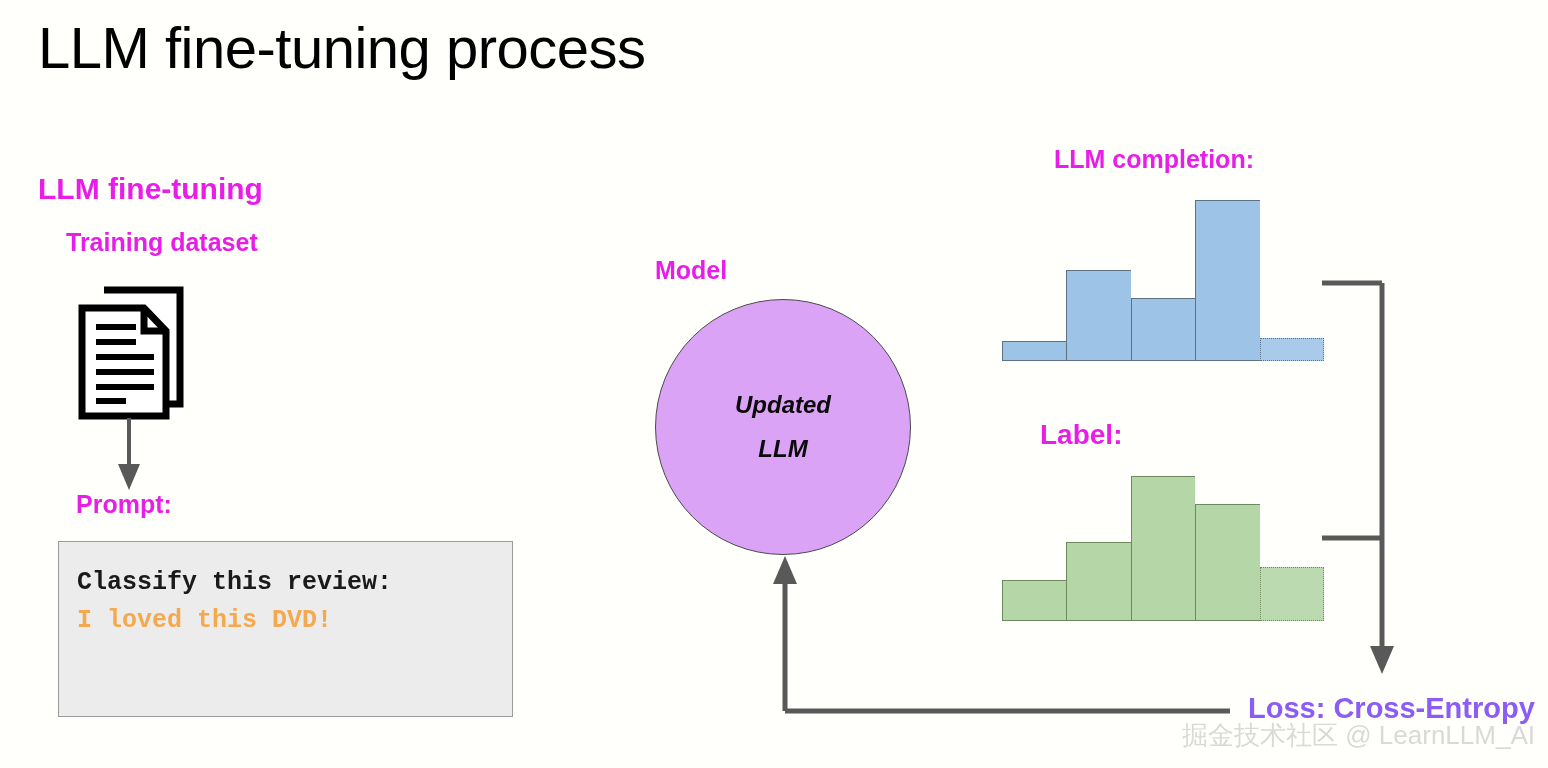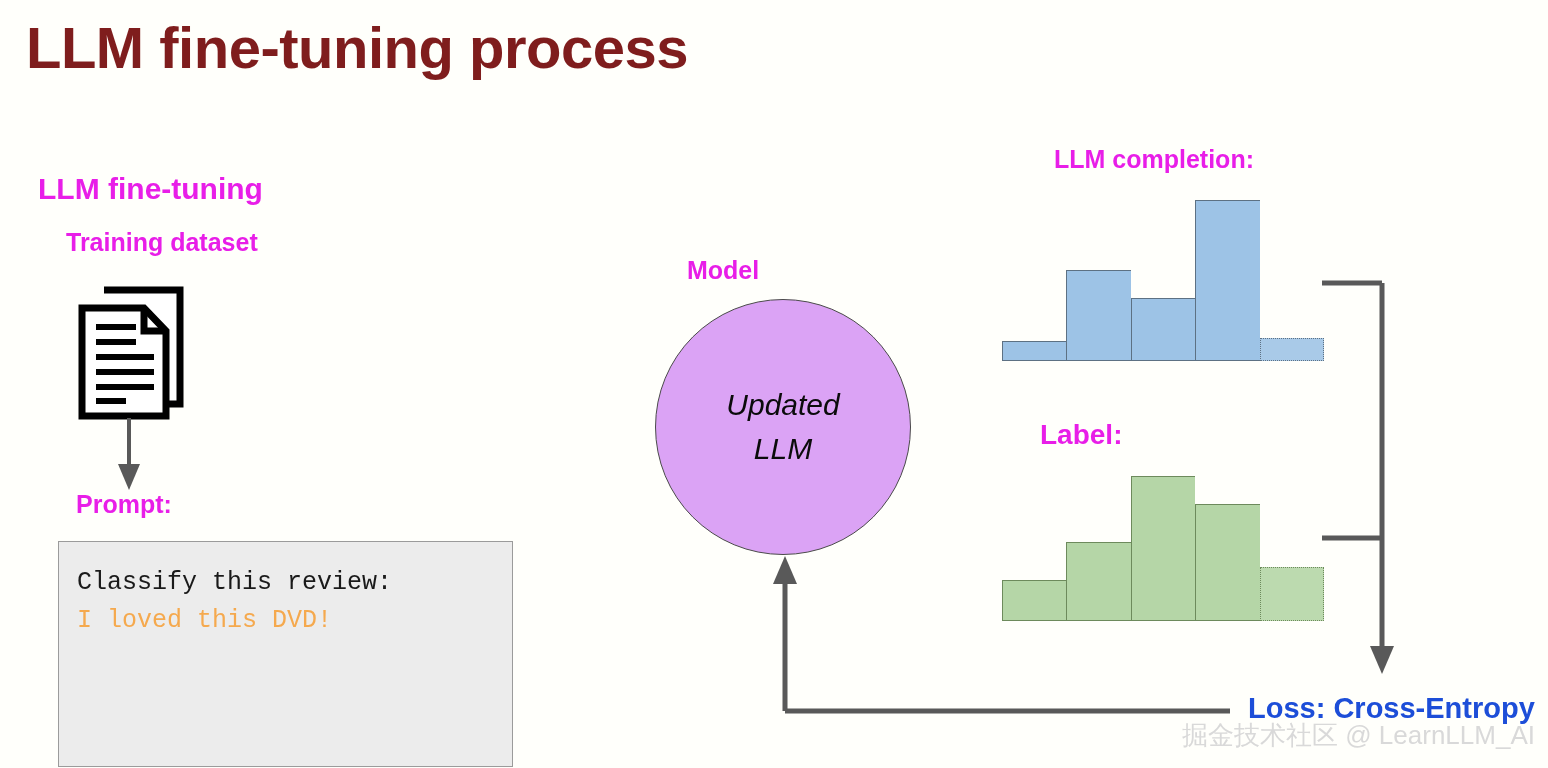--- a/index.html
+++ b/index.html
@@ -13,38 +13,38 @@
     height: 768px;
     background: #fffffb;
     overflow: hidden;
     font-family: "Liberation Sans", sans-serif;
     -webkit-font-smoothing: antialiased;
   }
 
   
   .slide-title {
     position: absolute;
-    left: 26px;
+    left: 38px;
     top: 14px;
     font-size: 58px;
-    font-weight: 700;
-    color: #7f1d1d;
+    font-weight: 400;
+    color: #000000;
     letter-spacing: -0.5px;
     white-space: nowrap;
   }
   .section-label {
     position: absolute;
     color: #e81ee8;
     font-weight: bold;
     white-space: nowrap;
   }
   #lbl-finetuning { left: 38px; top: 128px; font-size: 30px; margin-top: 44px; }
   #lbl-training   { left: 66px; top: 228px; font-size: 25px; text-align: right; }
   #lbl-prompt     { left: 76px; top: 490px; font-size: 25px; }
-  #lbl-model      { left: 655px; top: 256px; font-size: 25px; margin-left: 32px; }
+  #lbl-model      { left: 655px; top: 256px; font-size: 25px; }
   #lbl-completion { left: 1018px; top: 145px; font-size: 25px; margin-left: 36px; }
   #lbl-label      { left: 1040px; top: 419px; font-size: 28px; }
 
   
   #docs-icon {
     position: absolute;
     left: 78px;
     top: 286px;
     width: 106px;
     height: 134px;
@@ -52,29 +52,29 @@
 
   
   .connector { position: absolute; }
 
   
   #prompt-box {
     position: absolute;
     left: 58px;
     top: 541px;
     width: 455px;
-    height: 226px;
+    height: 176px;
     background: #ececec;
     border: 1px solid #9b9b9b;
     box-sizing: border-box;
     padding: 22px 0 12px 18px;
     font-family: "Liberation Mono", "DejaVu Sans Mono", monospace;
     font-size: 25px;
     line-height: 38px;
-    font-weight: normal;
+    font-weight: bold;
     color: #1a1a1a;
   }
   .prompt-line { white-space: pre; }
   .prompt-line.highlight { color: #f5a94e; }
   .prompt-line.blank { visibility: hidden; }
 
   
   #model-circle {
     position: absolute;
     left: 655px;
@@ -82,22 +82,22 @@
     width: 256px;
     height: 256px;
     border-radius: 50%;
     background: #dba3f5;
     border: 1px solid #4a4a4a;
     box-sizing: border-box;
     display: flex;
     align-items: center;
     justify-content: center;
     text-align: center;
-    font-size: 30px;
-    font-weight: normal;
+    font-size: 24px;
+    font-weight: bold;
     font-style: italic;
     color: #0b0b0b;
     line-height: 44px;
   }
 
   
   .histogram {
     position: absolute;
     display: flex;
     align-items: flex-end;
@@ -118,21 +118,21 @@
   #hist-label .hbar { background: #b5d6a7; border-color: #6d8a5c; }
   #hist-label .hbar.dotted { background: #bcdaaf; border: 1px dotted #6d8a5c; }
 
   
   #loss-text {
     position: absolute;
     left: 1248px;
     top: 692px;
     font-size: 29px;
     font-weight: bold;
-    color: #1d4ed8;
+    color: #8b5cf6;
     white-space: nowrap;
   }
 
   
   #watermark {
     position: absolute;
     left: 1182px;
     top: 718px;
     font-size: 26px;
     color: #d9d9d9;

